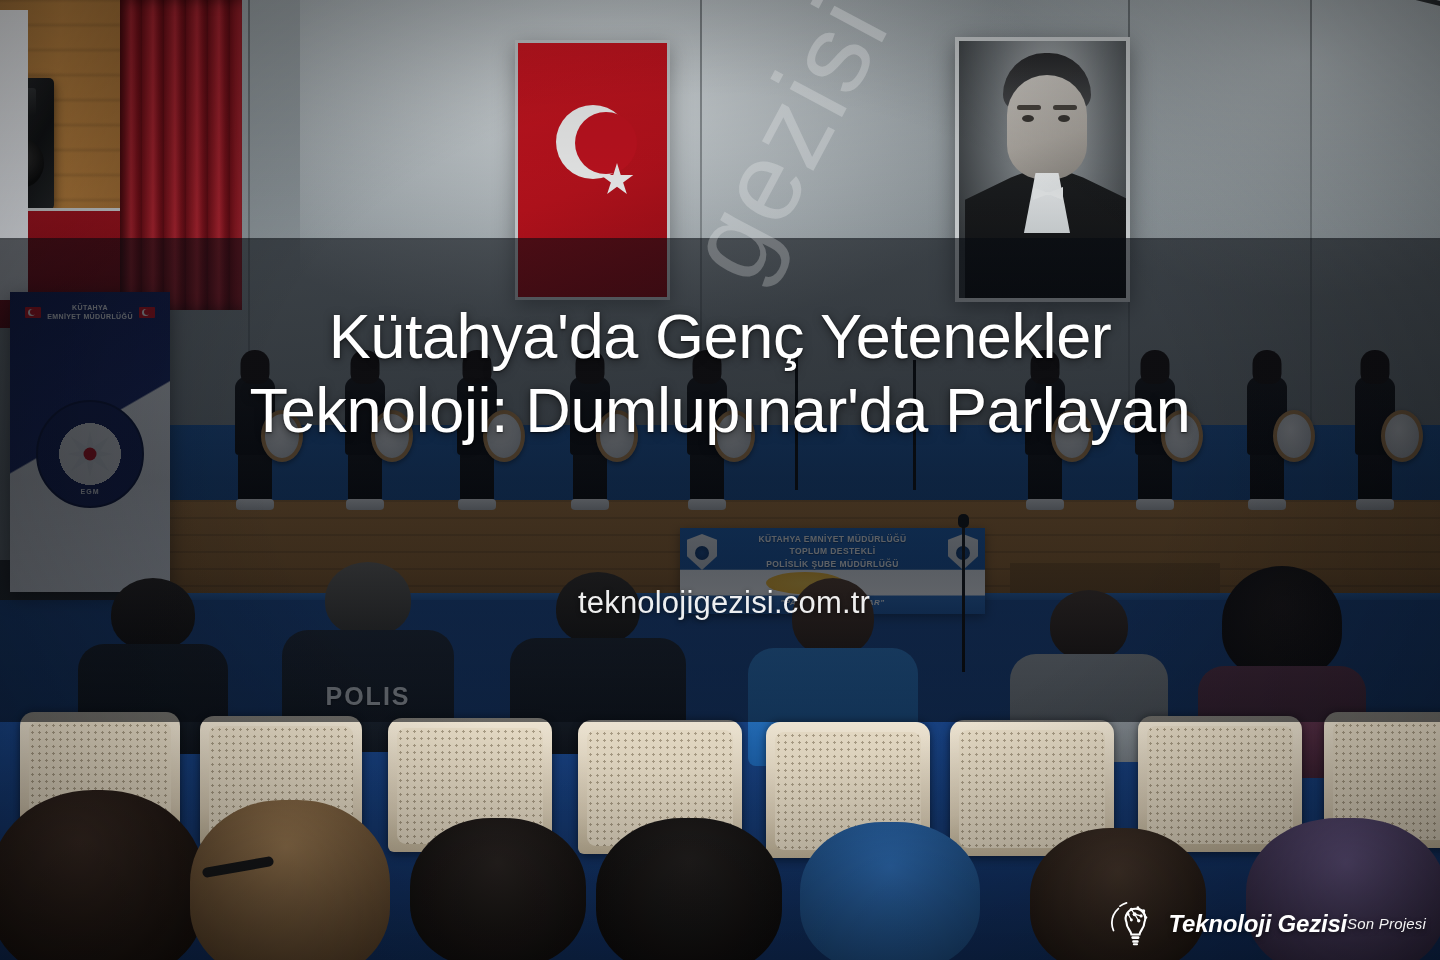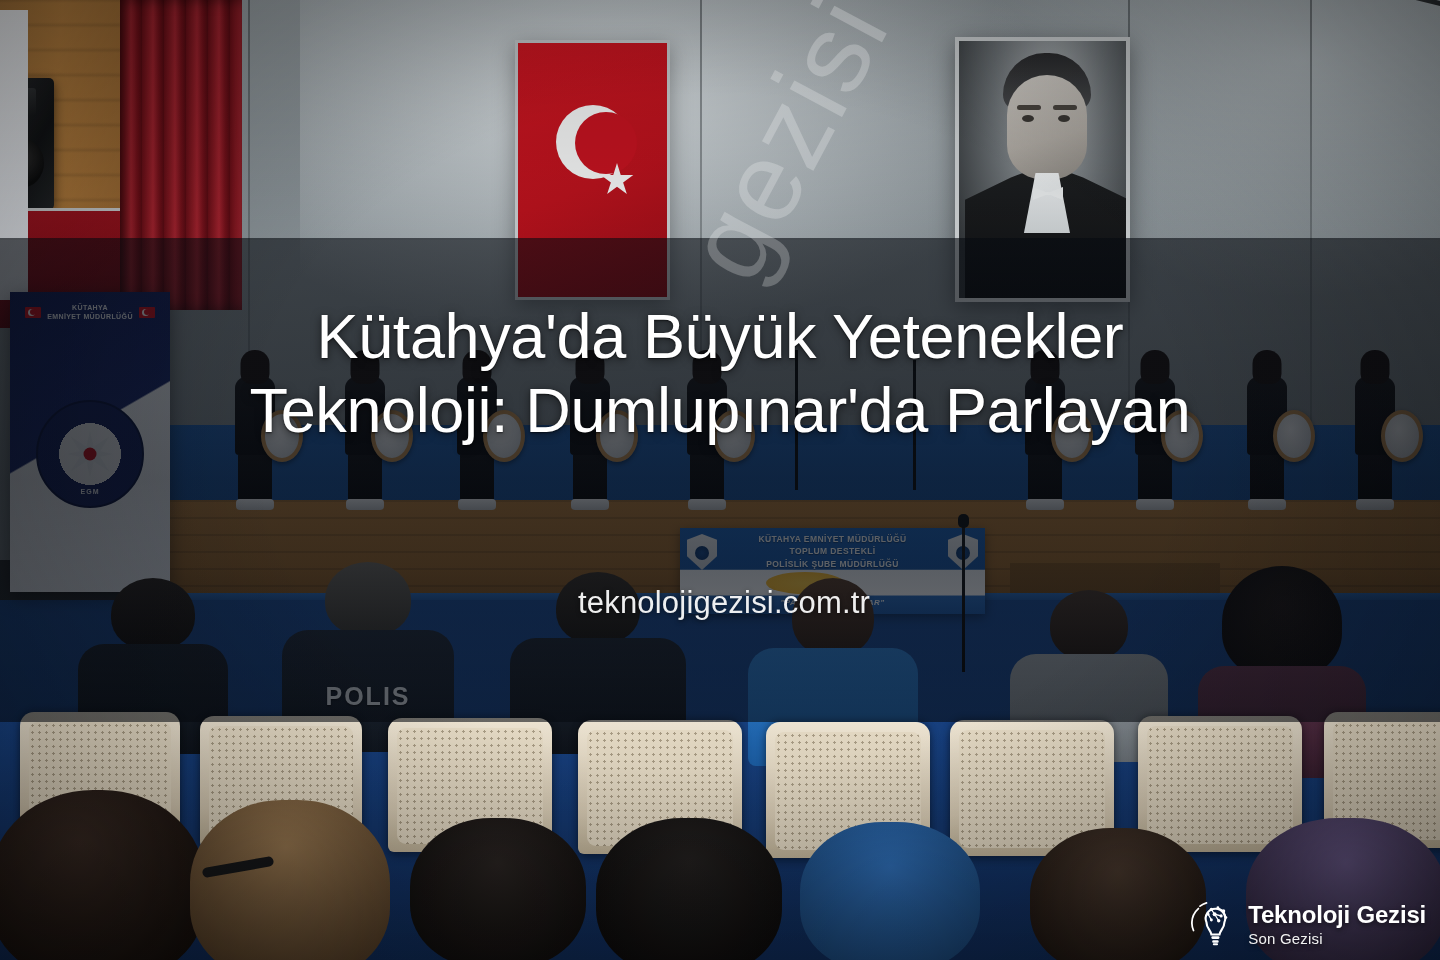--- a/index.html
+++ b/index.html
@@ -372,21 +372,21 @@
     text-shadow:0 1px 4px rgba(0,0,0,.5);
     padding-left:8px;
   }
 
   
   .brand{
     position:absolute; right:14px; bottom:10px;
     display:flex; align-items:center; gap:9px;
   }
   .bulb-wrap{ position:relative; width:52px; height:52px; flex:0 0 auto; }
-  .brand-text{ display:flex; flex-direction:column; line-height:1; }
+  .brand-text{ display:flex; flex-direction:row; line-height:1;font-style:italic; }
   .brand-title{
     font-size:24px; font-weight:bold; color:#ffffff; letter-spacing:-.2px;
     text-shadow:0 2px 5px rgba(0,0,0,.55);
   }
   .brand-sub{
     font-size:15px; font-weight:400; color:#f2f2f2; margin-top:4px; letter-spacing:.2px;
     text-shadow:0 2px 5px rgba(0,0,0,.55);
   }
 </style>
 </head>
@@ -626,21 +626,21 @@
   </div>
 
   <div class="top-dark"></div>
   <div class="bottom-dark"></div>
   <div class="dark-band"></div>
   <div class="vignette"></div>
 
   <div class="wm-diag">gezisi</div>
 
   <div class="headline">
-    <div>Kütahya'da Büyük Yetenekler</div>
+    <div>Kütahya'da Genç Yetenekler</div>
     <div>Teknoloji: Dumlupınar'da Parlayan</div>
   </div>
 
   <div class="wm-url">teknolojigezisi.com.tr</div>
 
   <div class="brand">
     <div class="bulb-wrap">
       <svg viewBox="0 0 64 64" width="52" height="52" aria-hidden="true">
         <g stroke="#ffffff" stroke-width="2.2" fill="none" stroke-linecap="round">
           <path d="M6 30 A24 24 0 0 1 14 13"></path>
@@ -665,17 +665,17 @@
           <path d="M34 20 L42 22"></path>
         </g>
         <path d="M24 30 A12 12 0 1 1 46 30 C46 37 41 39 40 45 L30 45 C29 39 24 37 24 30 Z" fill="none" stroke="#ffffff" stroke-width="2.6"></path>
         <rect x="30" y="47" width="10" height="3.4" rx="1.4" fill="#ffffff"></rect>
         <rect x="31" y="52" width="8" height="3.2" rx="1.4" fill="#ffffff"></rect>
         <path d="M33 57 L37 57" stroke="#ffffff" stroke-width="2.4" stroke-linecap="round"></path>
       </svg>
     </div>
     <div class="brand-text">
       <span class="brand-title">Teknoloji Gezisi</span>
-      <span class="brand-sub">Son Gezisi</span>
+      <span class="brand-sub">Son Projesi</span>
     </div>
   </div>
 
 </div>
 
 </body></html>

